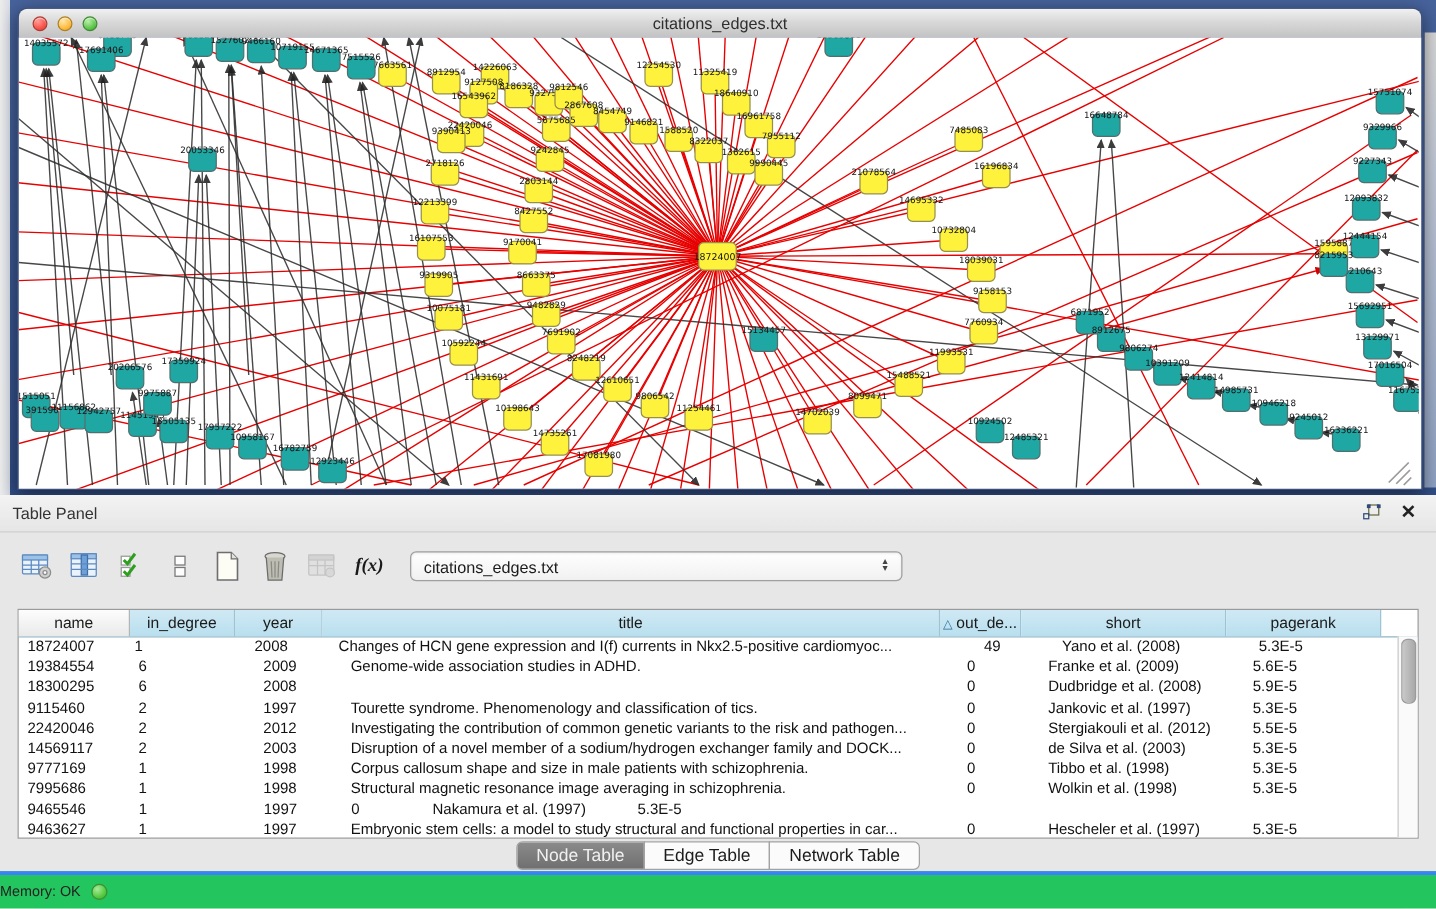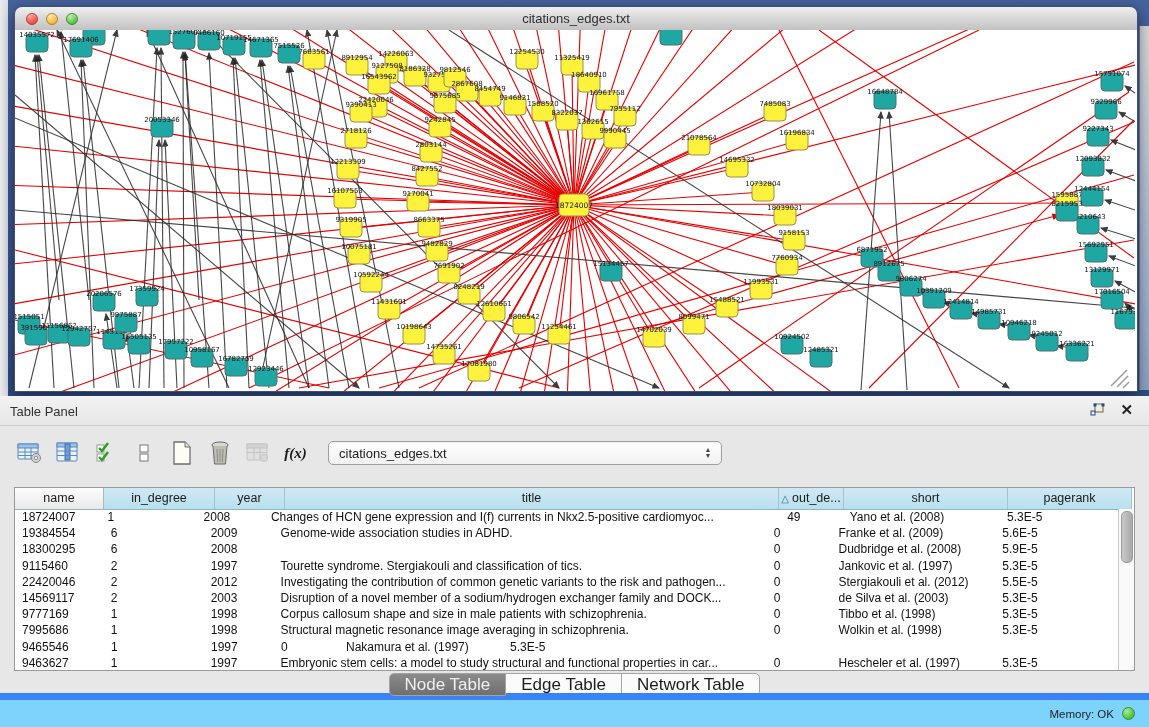--- a/index.html
+++ b/index.html
@@ -61,28 +61,28 @@
   .th.plain{background:linear-gradient(#fdfdfd,#e9e9e9);border-right:1px solid #b5b5b5;}
   .sortg{color:#2b6e9c;font-size:10px;margin-right:3px;}
   .tbody{position:absolute;left:0;right:15px;top:21px;bottom:0;overflow:hidden;}
   .tr{display:flex;height:16.2px;line-height:16px;font-size:12px;color:#111;}
   .td{box-sizing:border-box;padding-left:7px;overflow:hidden;white-space:nowrap;text-overflow:ellipsis;border-right:0;}
   .vscroll{position:absolute;right:0;top:21px;bottom:0;width:15px;background:#fafafa;border-left:1px solid #c9c9c9;}
   .vthumb{position:absolute;left:2px;top:2px;width:10px;height:50px;border-radius:5px;
     background:linear-gradient(90deg,#c9c9c9,#a9a9a9);border:1px solid #9b9b9b;}
 
   .tabs-row{position:absolute;left:0;top:277px;width:100%;display:flex;justify-content:center;}
-  .tab{height:21px;line-height:21px;padding:0 15px;font-size:17px;color:#1c1c1c;background:#FBFBFB;
+  .tab{height:21px;line-height:21px;padding:0 15px;font-size:14px;color:#1c1c1c;background:#FBFBFB;
     border:1px solid #a3a3a3;margin-left:-1px;position:relative;}
   .tab:first-child{border-radius:5px 0 0 5px;margin-left:0;}
   .tab:last-child{border-radius:0 5px 5px 0;}
   .tab.sel{background:linear-gradient(#8b8b8b,#6f6f6f);color:#f1f1f1;z-index:2;}
 
-  .status-bar{position:absolute;left:0;bottom:0;width:100%;height:27px;background:#7dd3fc;
-    border-top:7px solid #3b82f6;display:flex;align-items:center;justify-content:flex-end;}
+  .status-bar{position:absolute;left:0;bottom:0;width:100%;height:27px;background:#22c55e;
+    border-top:3px solid #3b82f6;display:flex;align-items:center;justify-content:flex-start;}
   .mem-label{font-size:11.5px;color:#222;margin-right:8px;}
   .mem-dot{width:13px;height:13px;border-radius:50%;margin-right:14px;
     background:radial-gradient(circle at 35% 30%,#a9eb9a,#4fc73c 65%,#37a626);border:1px solid #3e8f31;box-sizing:border-box;}
 </style>
 </head>
 <body>
 
 <div class="screen">
 
   <div class="graph-region">
@@ -591,21 +591,21 @@
         <span class="combo-arrows">
             <span>▲</span>
             <span>▼</span>
           </span>
       </div>
     </div>
 
     <div class="table-box">
       <div class="thead" id="thead">
           <div class="th plain" style="width: 89px;">name</div>
-          <div class="th" style="width: 111px;">in_degree</div>
+          <div class="th" style="width: 84px;">in_degree</div>
           <div class="th" style="width: 70px;">year</div>
           <div class="th" style="width: 494px;">title</div>
           <div class="th" style="width: 65px;"><span class="sortg">△</span>out_de...</div>
           <div class="th" style="width: 164px;">short</div>
           <div class="th" style="width: 124px;">pagerank</div>
         </div>
       <div class="tbody" id="tbody">
           <div class="tr">
             <div class="td" style="width: 89px;">18724007</div>
             <div class="td" style="width: 100px;">1</div>
@@ -630,21 +630,21 @@
             <div class="td" style="width: 70px;">2008</div>
             <div class="td" style="width: 494px; margin-top: 44px;">Estimation of significance thresholds for genomewide association scans.</div>
             <div class="td" style="width: 65px;">0</div>
             <div class="td" style="width: 164px;">Dudbridge et al. (2008)</div>
             <div class="td" style="width: 124px;">5.9E-5</div>
           </div>
           <div class="tr">
             <div class="td" style="width: 89px;">9115460</div>
             <div class="td" style="width: 100px;">2</div>
             <div class="td" style="width: 70px;">1997</div>
-            <div class="td" style="width: 494px;">Tourette syndrome. Stergiakouli and classification of tics.</div>
+            <div class="td" style="width: 494px;">Tourette syndrome. Phenomenology and classification of tics.</div>
             <div class="td" style="width: 65px;">0</div>
             <div class="td" style="width: 164px;">Jankovic et al. (1997)</div>
             <div class="td" style="width: 124px;">5.3E-5</div>
           </div>
           <div class="tr">
             <div class="td" style="width: 89px;">22420046</div>
             <div class="td" style="width: 100px;">2</div>
             <div class="td" style="width: 70px;">2012</div>
             <div class="td" style="width: 494px;">Investigating the contribution of common genetic variants to the risk and pathogen...</div>
             <div class="td" style="width: 65px;">0</div>

